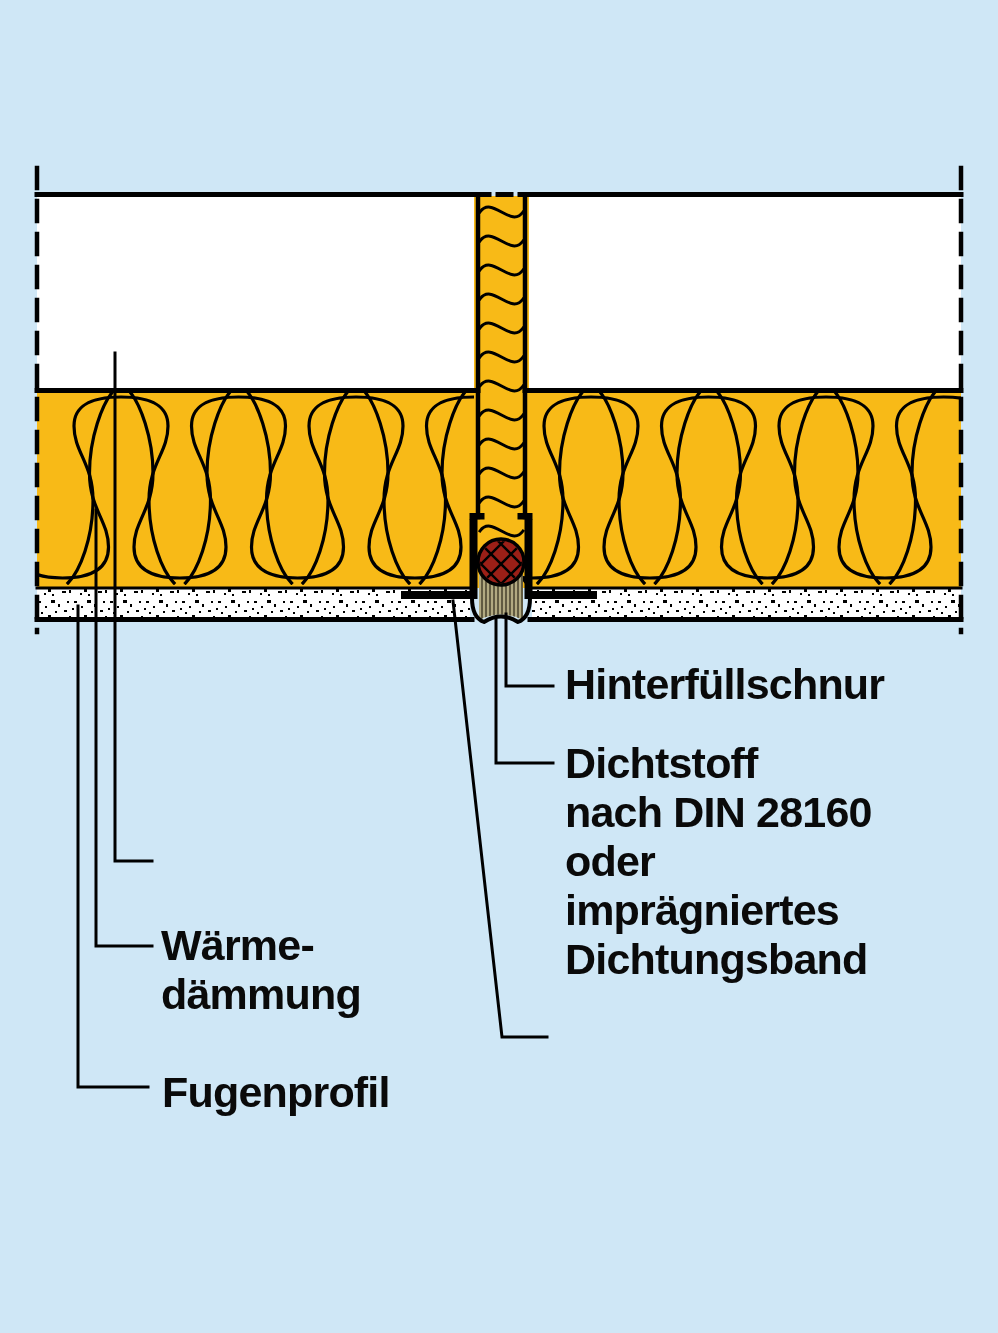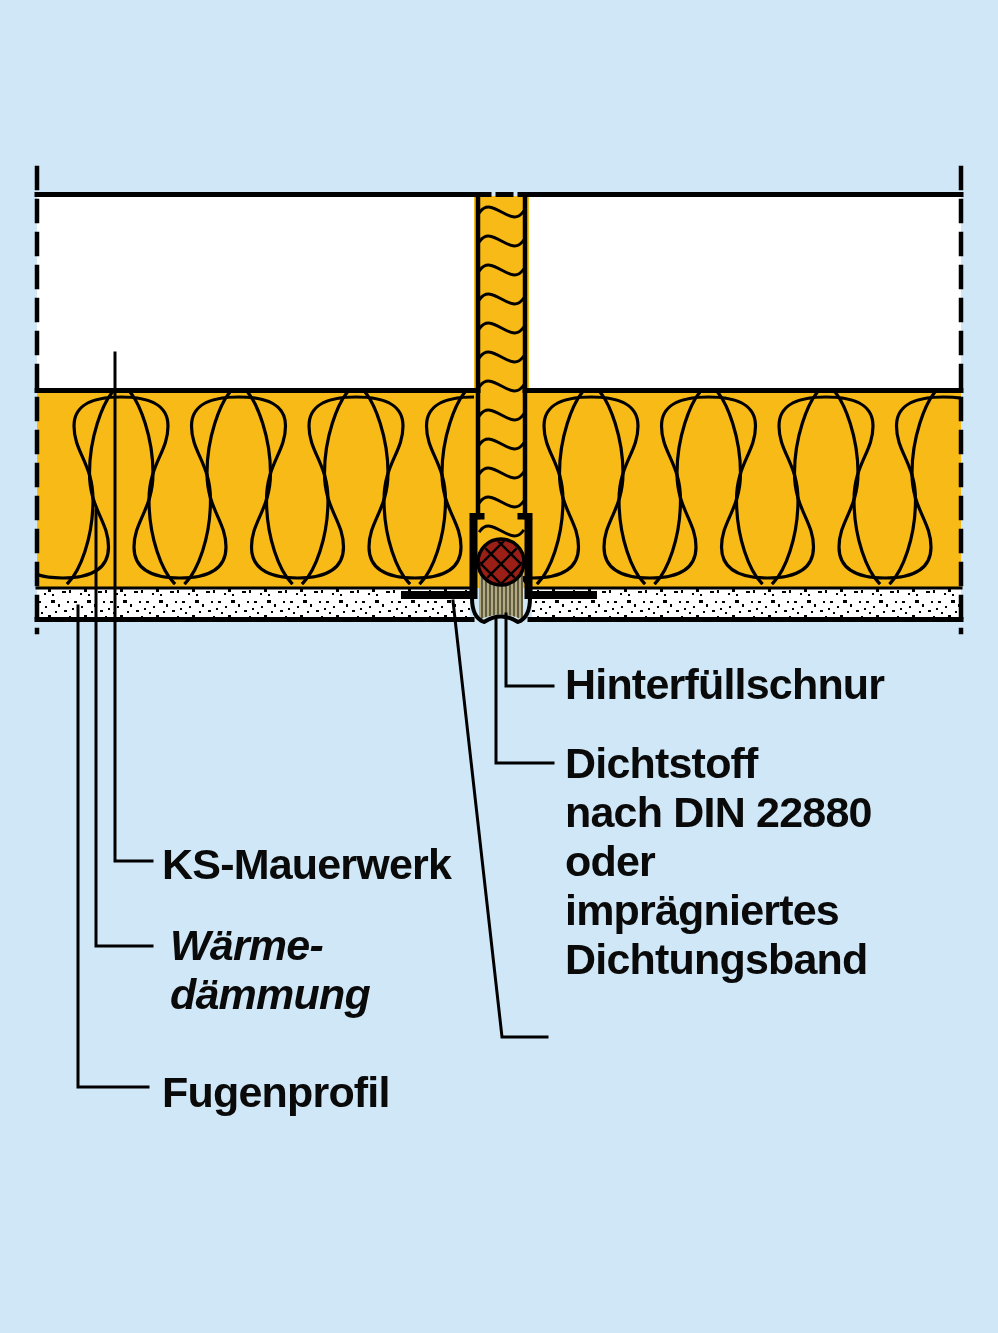--- a/index.html
+++ b/index.html
@@ -165,26 +165,25 @@
     <path d="M78 606 V1087 H148" fill="none" stroke-width="3"></path>
     <path d="M506 614 V686 H553" fill="none" stroke-width="3"></path>
     <path d="M496 617 V763 H553" fill="none" stroke-width="3"></path>
     <path d="M453 601 L502 1037 H547" fill="none" stroke-width="3"></path>
   </g>
 </svg>
 
 <div class="lbl" style="left:565px; top:660px;">Hinterfüllschnur</div>
 
 <div class="lbl" style="left:565px; top:739px;">Dichtstoff
-nach DIN 22880
+nach DIN 28160
 oder
 imprägniertes
 Dichtungsband</div>
 
-<div class="lbl" style="left:162px; top:840px;">KS-Mauerwerk</div>
 
-<div class="lbl" style="left:170px; top:921px;font-style:italic;">Wärme-
+<div class="lbl" style="left:161px; top:921px;">Wärme-
 dämmung</div>
 
 <div class="lbl" style="left:162px; top:1068px;">Fugenprofil</div>
 
 
 </div>
 
 </body></html>

